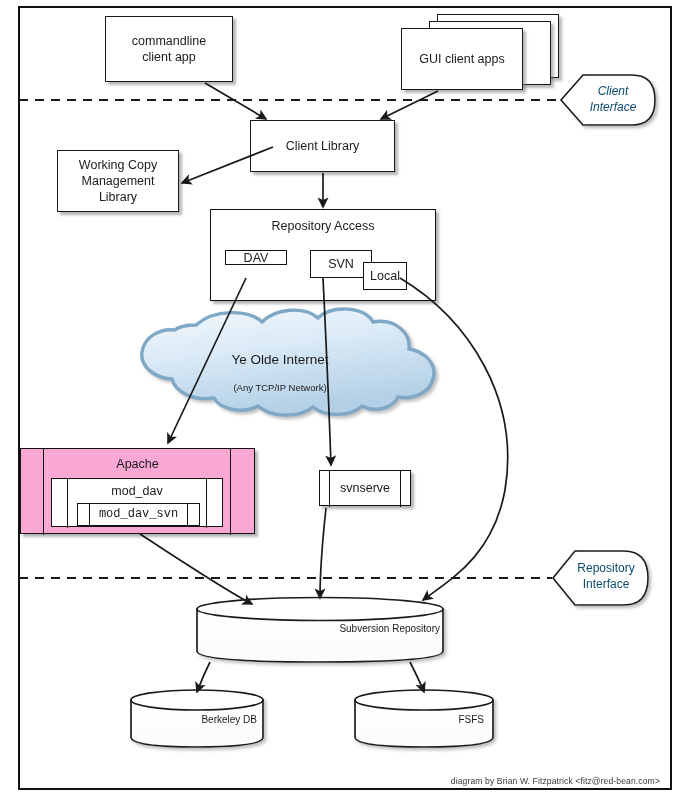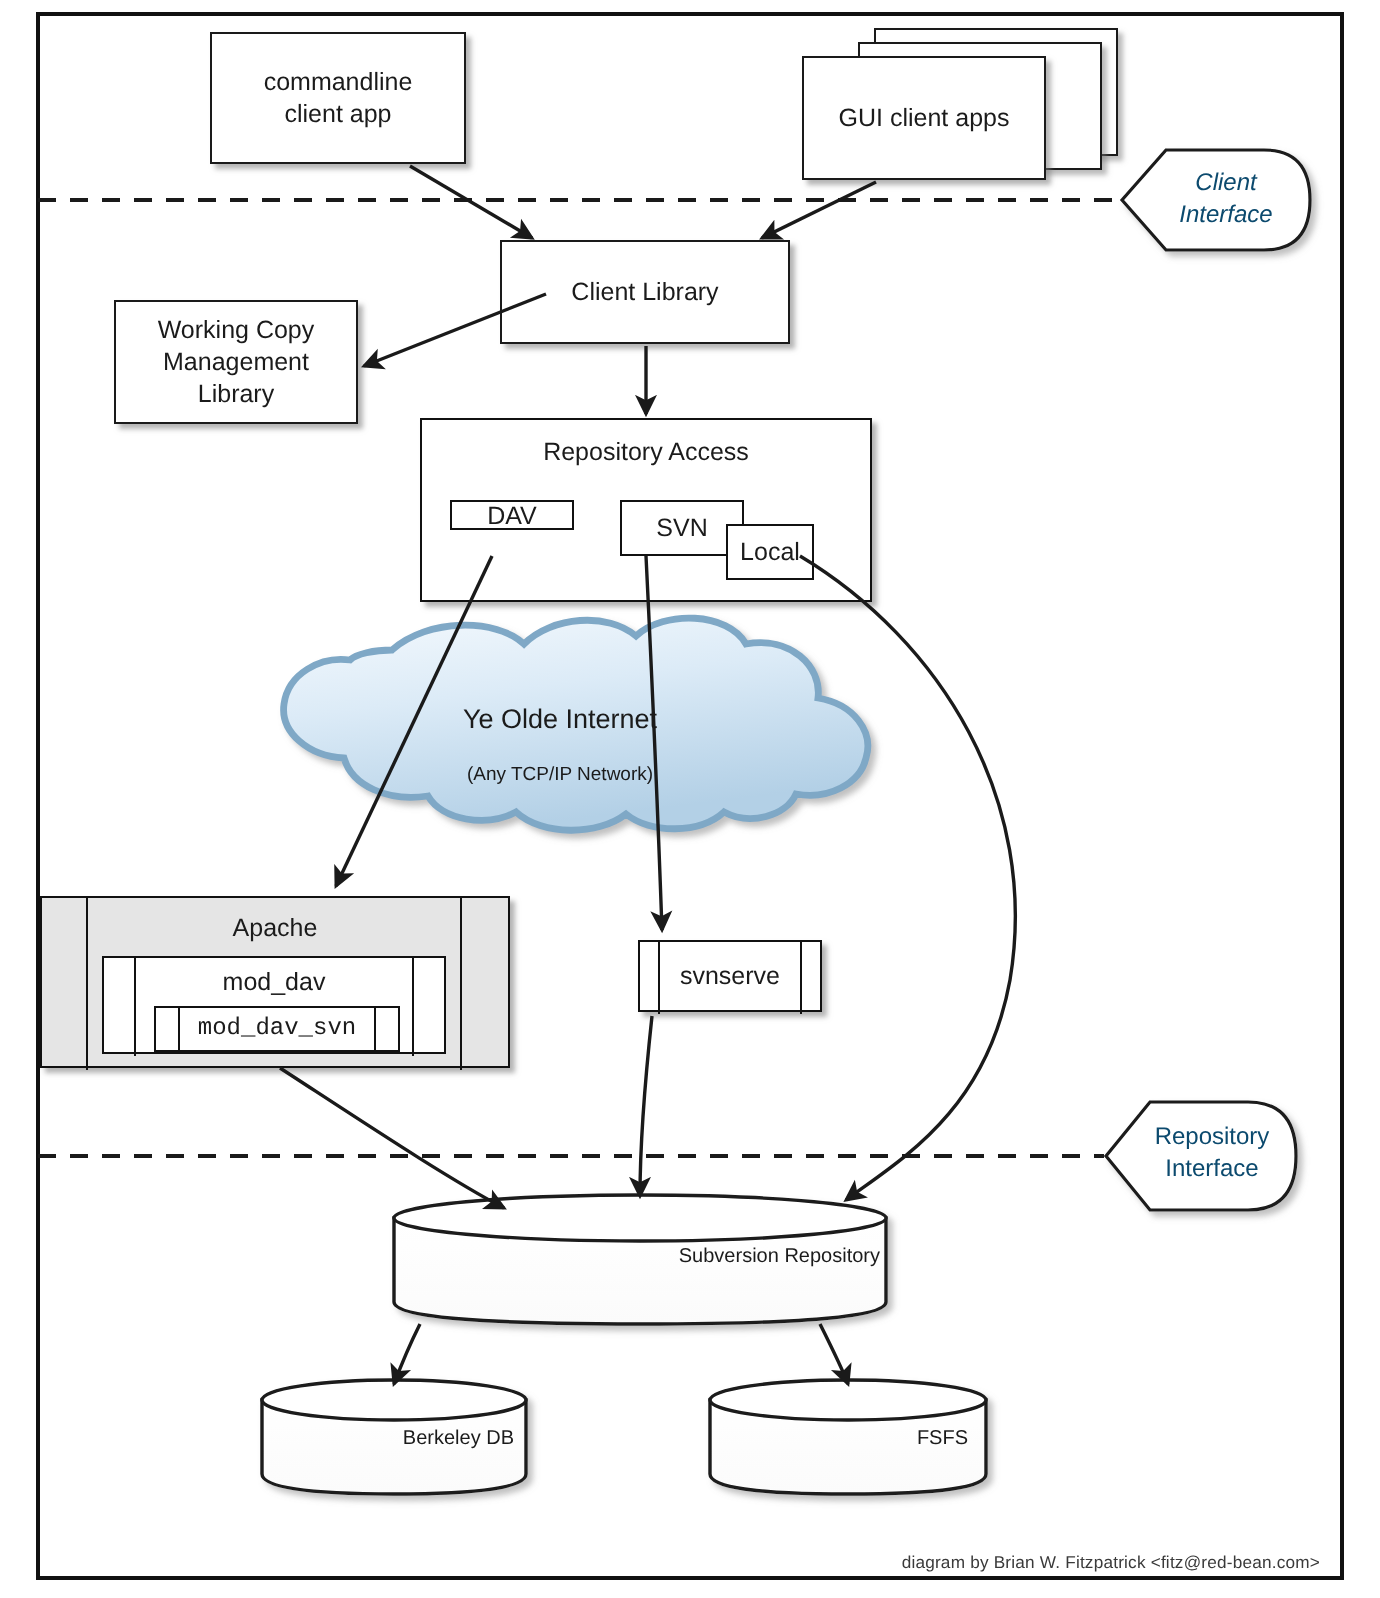--- a/index.html
+++ b/index.html
@@ -80,21 +80,21 @@
     background:#fff;
     border:1.5px solid #111;
     display:flex;align-items:center;justify-content:center;
     font-size:12.5px;color:#1b1b1b;
   }
 
   
   .apache-outer{
     position:absolute;
     box-sizing:border-box;
-    background:#e5e5e5;
+    background:#f9a8d4;
     border:1.6px solid #111;
     box-shadow:2.5px 2.5px 2.5px rgba(120,120,120,.55);
     z-index:5;
   }
   .apache-inner{
     position:absolute;
     box-sizing:border-box;
     background:#fff;
     border:1.5px solid #111;
   }

